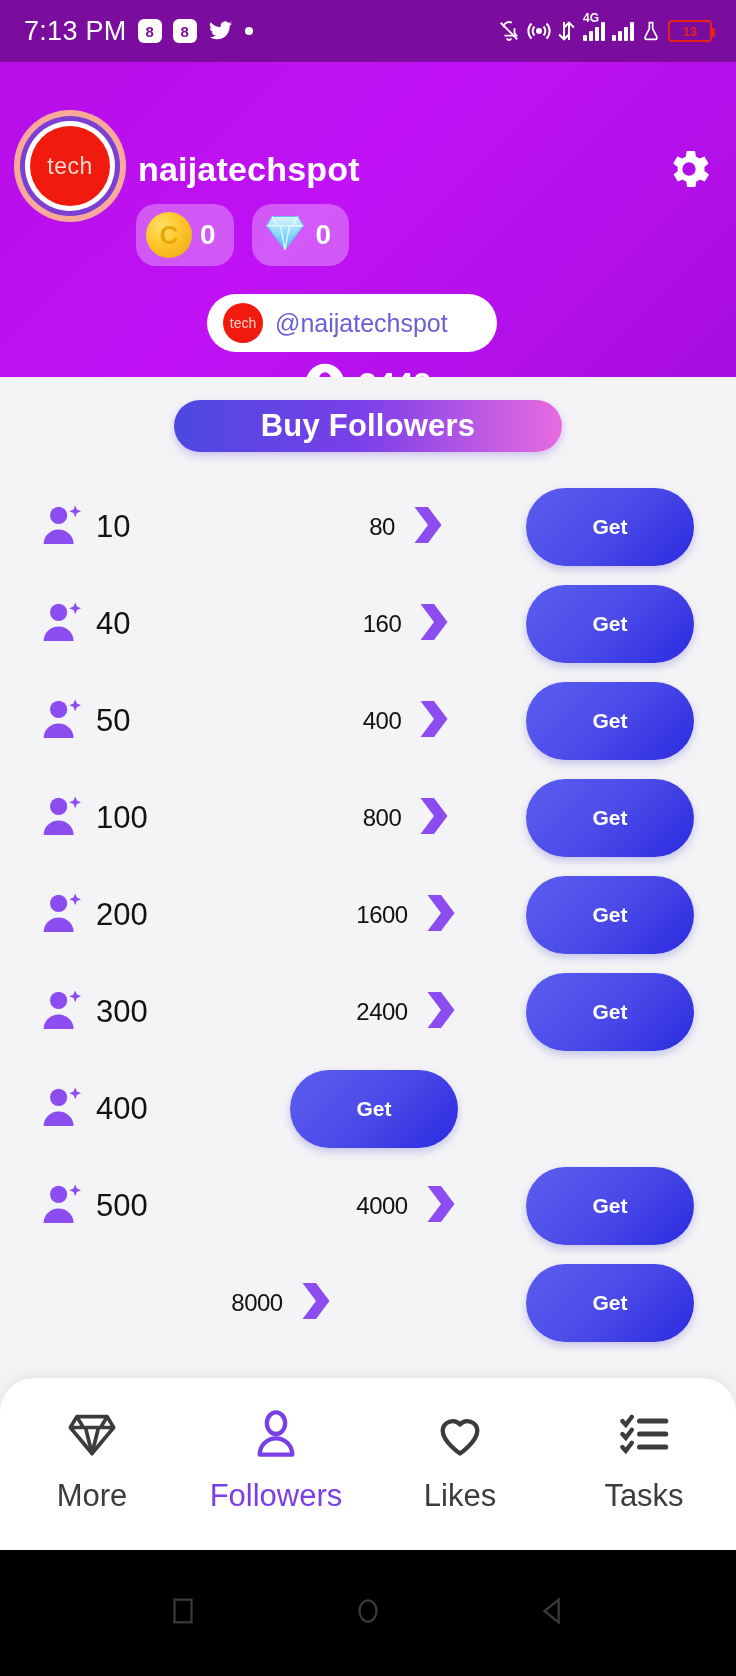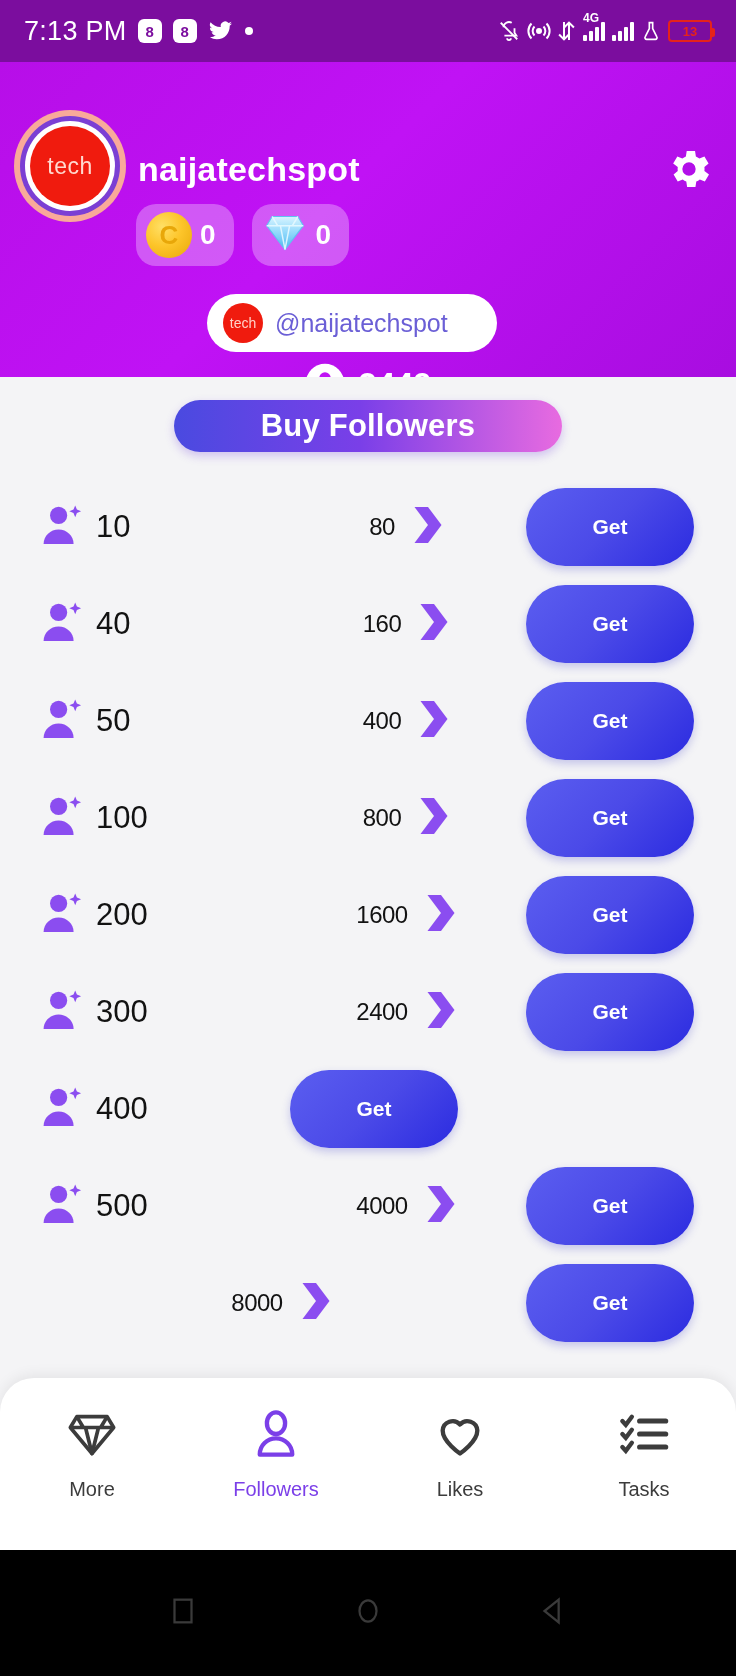--- a/index.html
+++ b/index.html
@@ -142,21 +142,21 @@
   .bottomnav {
     position:absolute; left:0; bottom:126px; width:736px; height:172px;
     background:#fff; border-radius:34px 34px 0 0;
     display:flex; align-items:flex-start; padding-top:30px;
     box-shadow:0 -3px 14px rgba(0,0,0,0.07);
   }
   .nav-item {
     flex:1; display:flex; flex-direction:column; align-items:center; gap:14px;
     cursor:pointer;
   }
-  .nav-label { font-size:20px; color:#3c3c3c; }
+  .nav-label { font-size:31px; color:#3c3c3c; }
   .nav-item.active .nav-label { color:#7b3fe8; }
 
   
   .androidnav {
     position:absolute; left:0; bottom:0; width:736px; height:126px;
     background:#000; display:flex; align-items:center; justify-content:space-around;
     padding:0 90px;
   }
   .an-btn { cursor:pointer; }
 </style>

